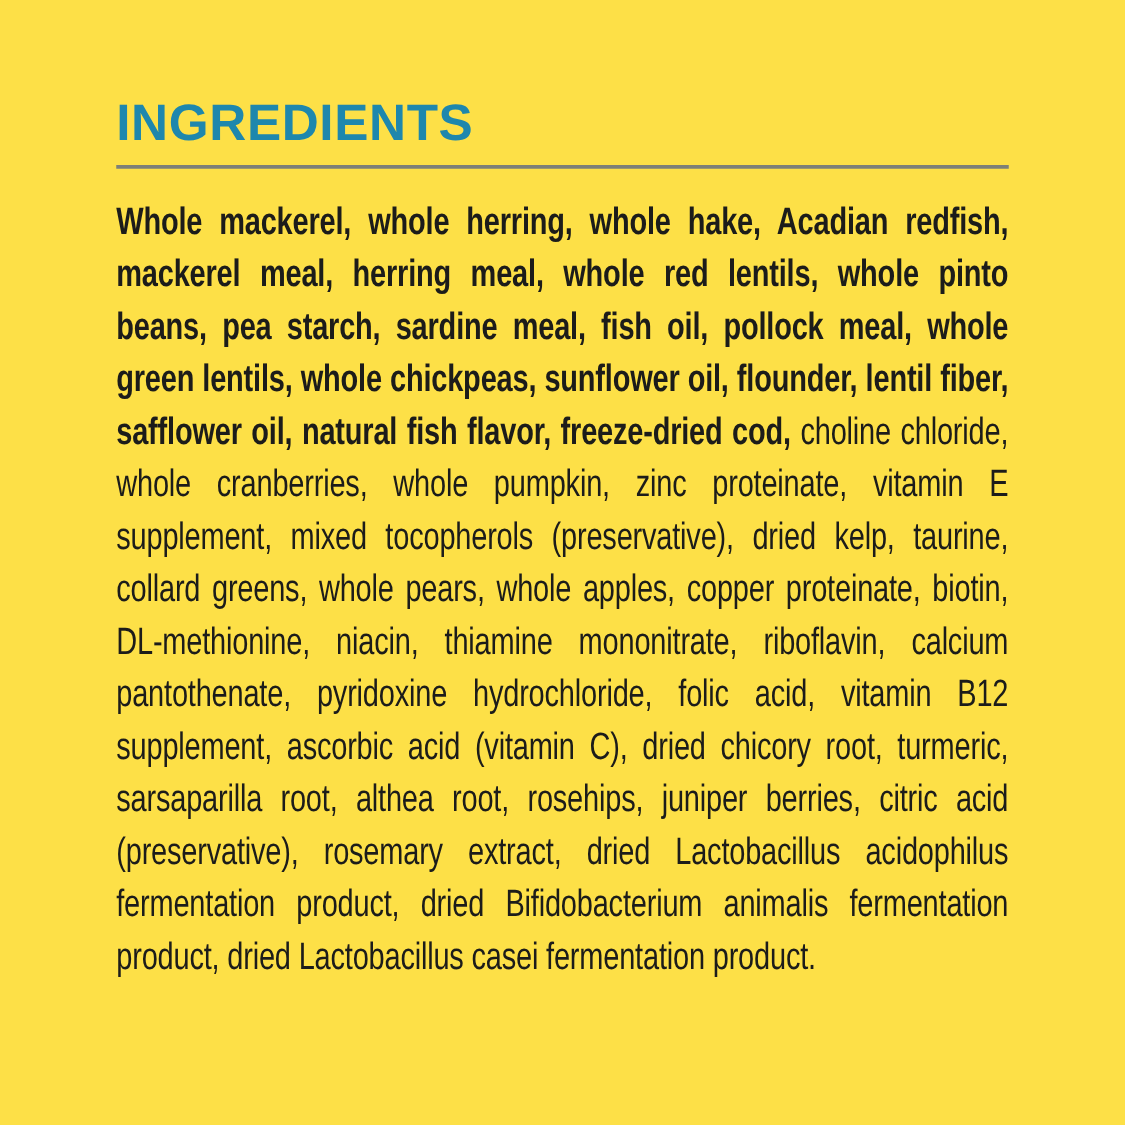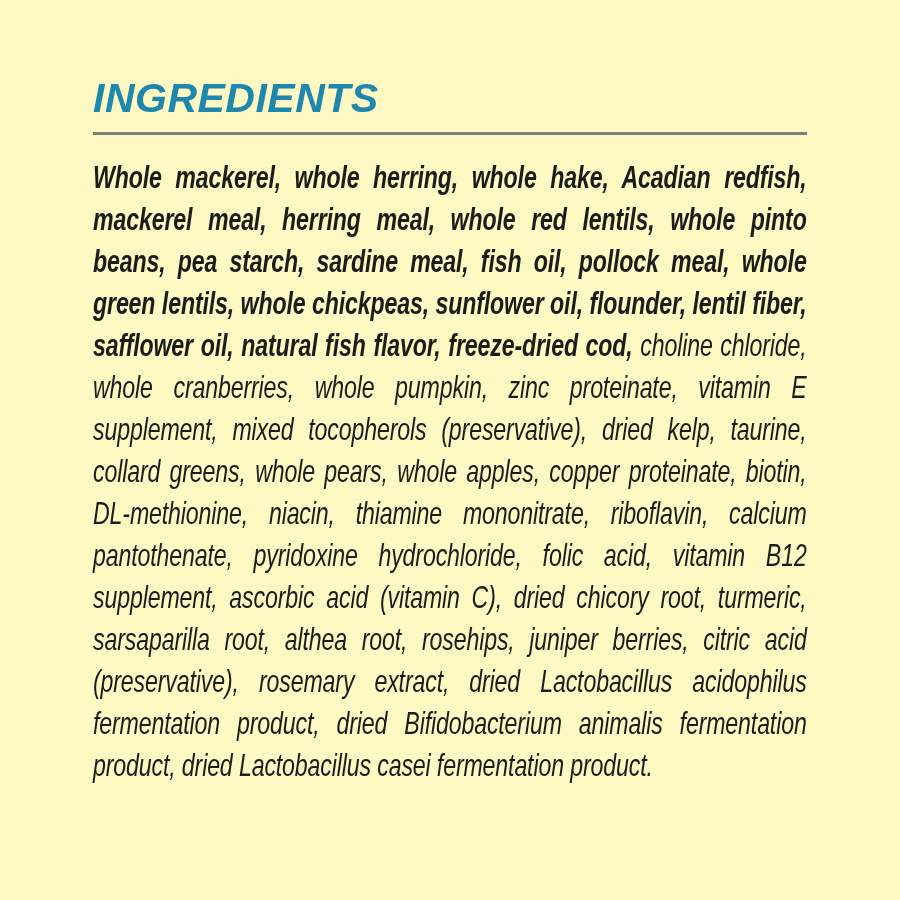--- a/index.html
+++ b/index.html
@@ -4,24 +4,23 @@
 <style>
   html, body {
     margin: 0;
     padding: 0;
     background: #ffffff;
   }
   .label-card {
     position: relative;
     width: 900px;
     height: 900px;
-    background: #fef9c3;
+    background: #fde047;
     overflow: hidden;
     font-family: "Liberation Sans", sans-serif;
-    font-style: italic;
   }
   .content {
     position: absolute;
     left: 93px;
     top: 78px;
     width: 714px;
   }
   .heading {
     margin: 0;
     font-family: "Liberation Sans", sans-serif;

